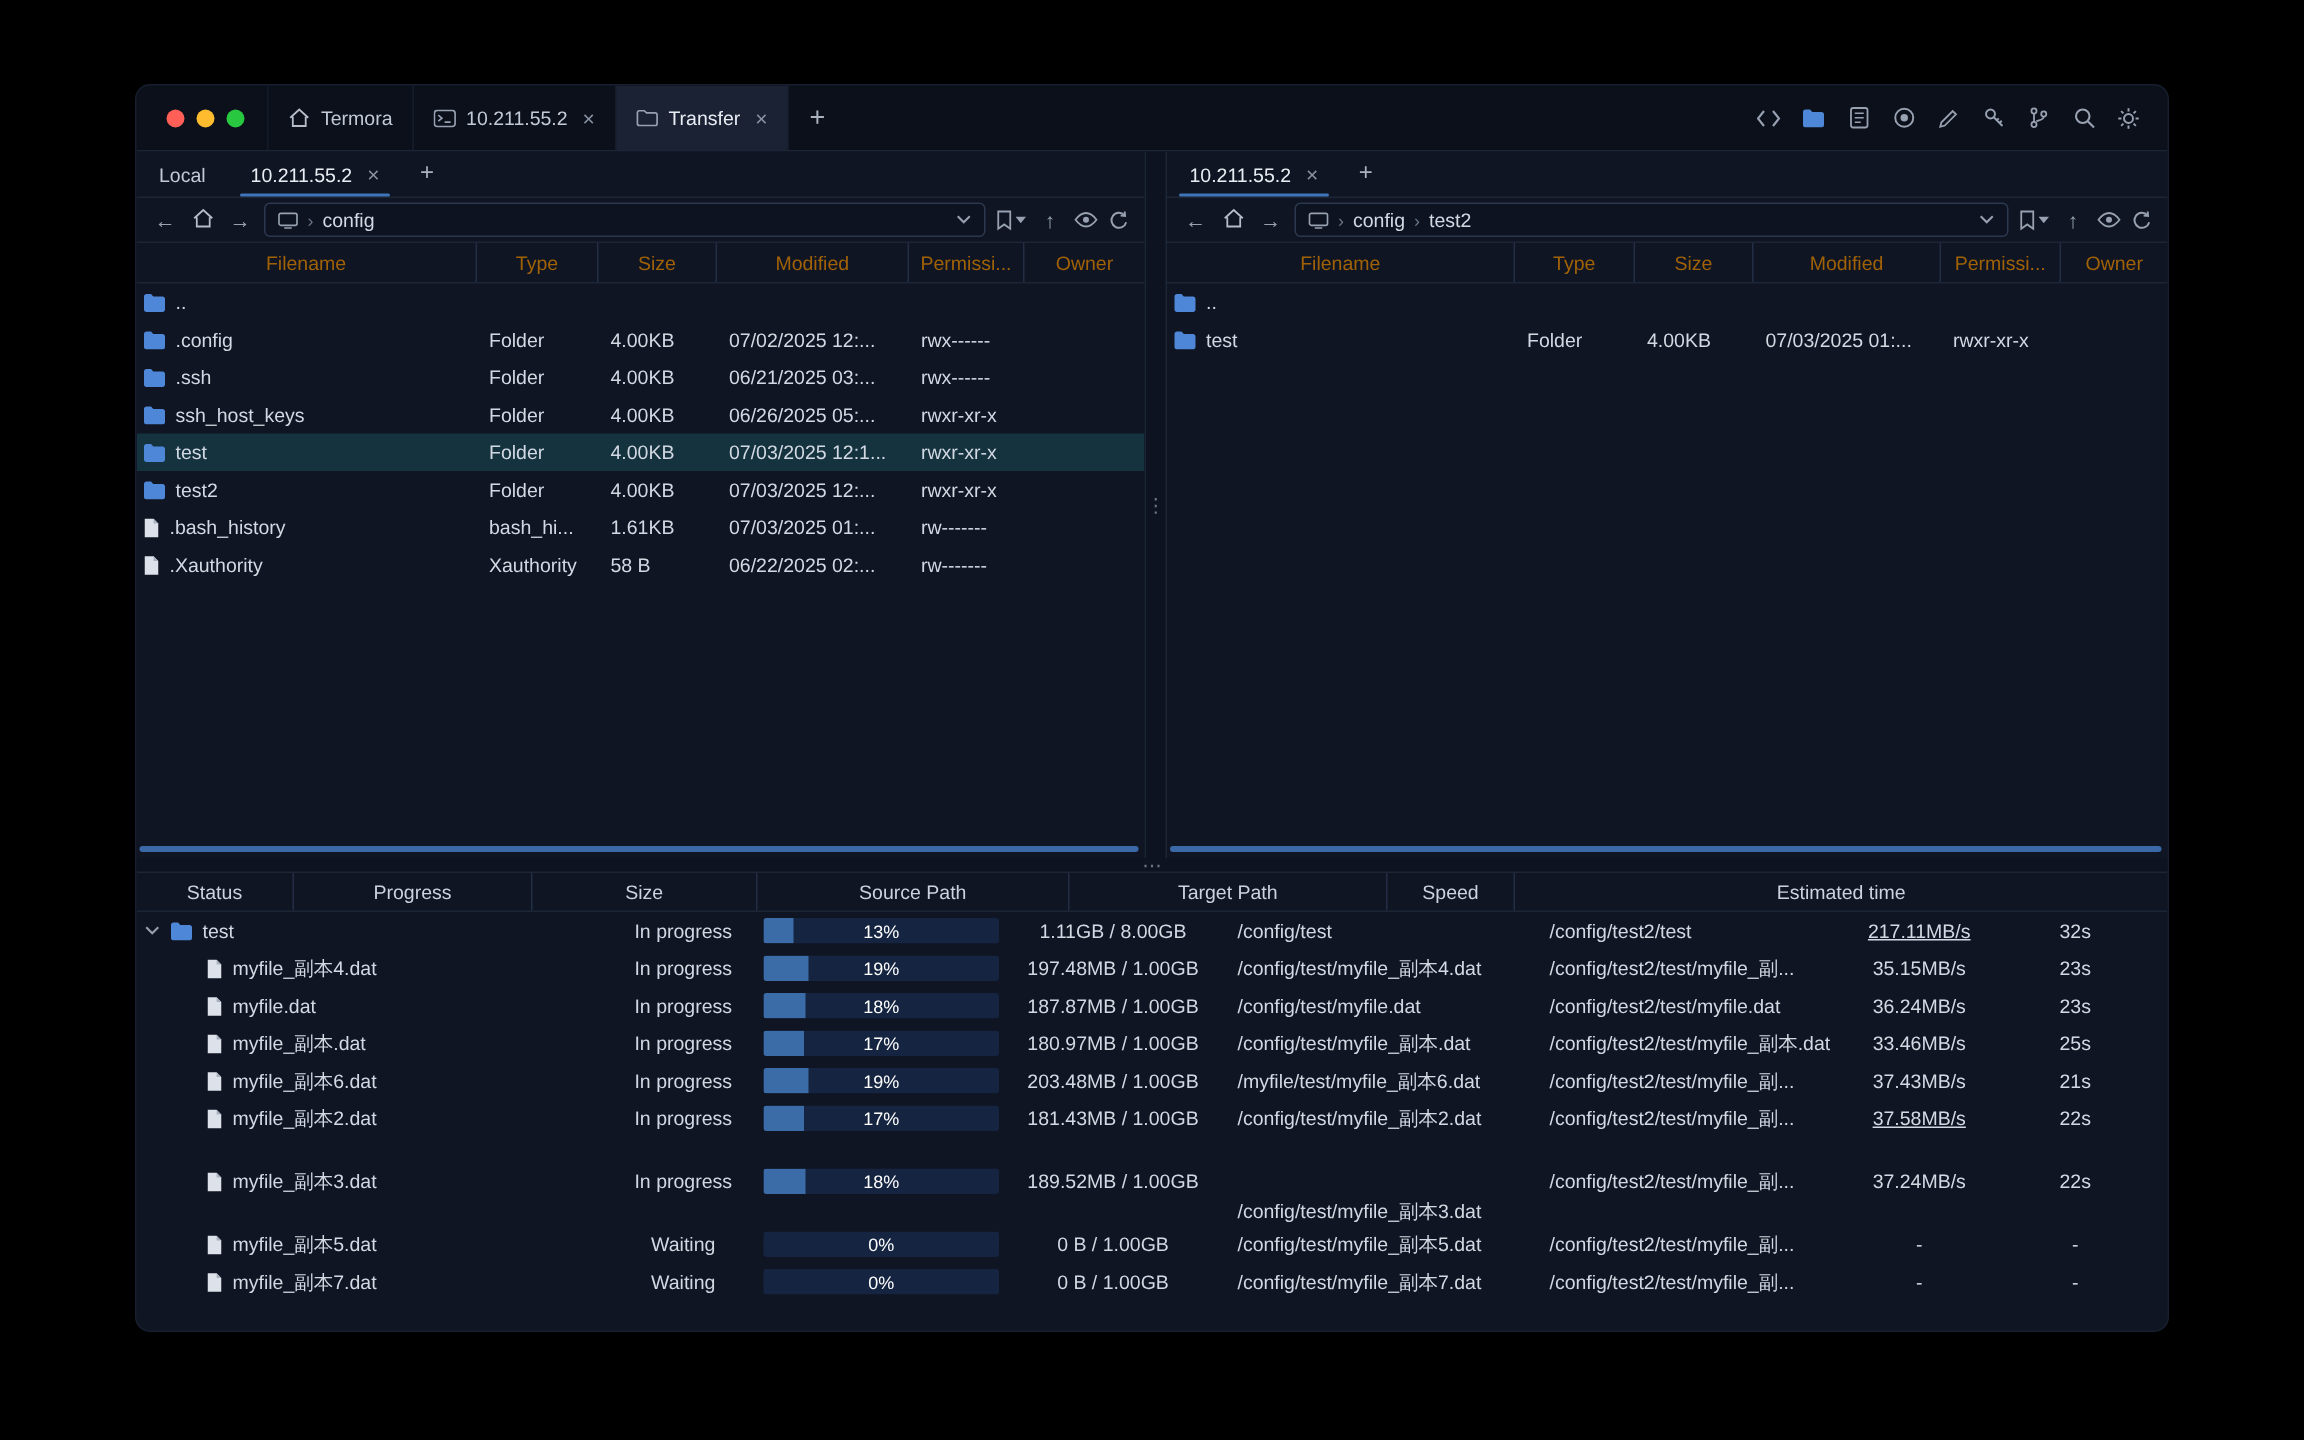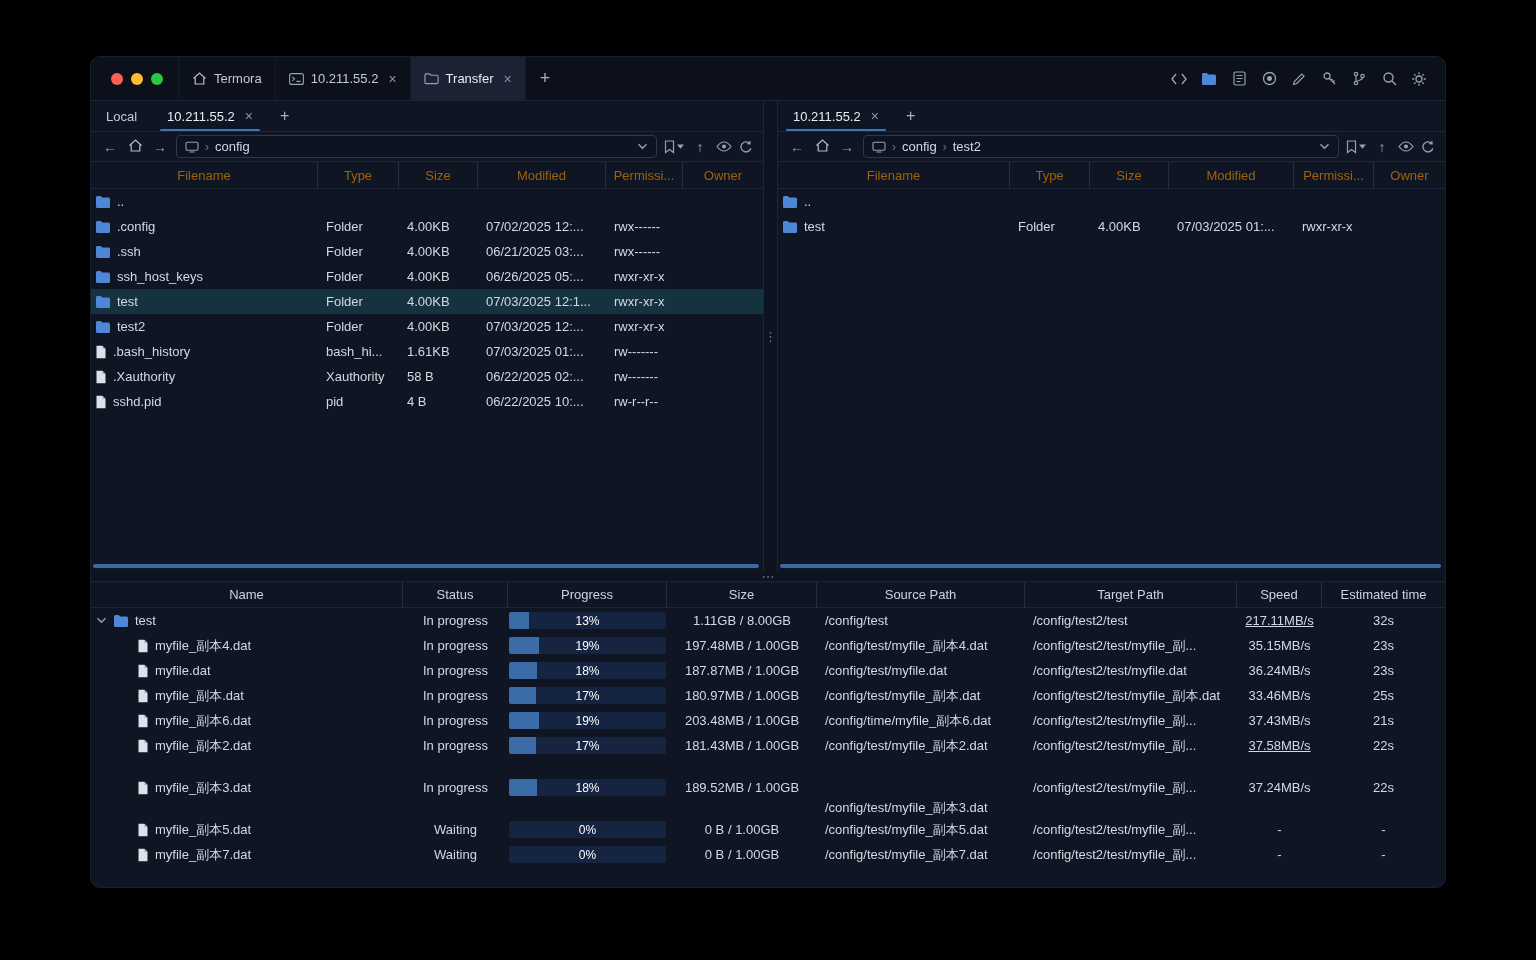--- a/index.html
+++ b/index.html
@@ -455,36 +455,20 @@
                 </svg>
               </span>
               <span class="fname">.Xauthority</span>
             </div>
             <div class="fcell" style="flex: 0 0 81px;">Xauthority</div>
             <div class="fcell" style="flex: 0 0 79px;">58 B</div>
             <div class="fcell" style="flex: 0 0 128px;">06/22/2025 02:...</div>
             <div class="fcell" style="flex: 0 0 77px;">rw-------</div>
             <div class="fcell" style="flex: 1 1 0%;"></div>
           </div>
-          <div class="frow">
-            <div class="fcell name" style="flex: 0 0 227px;">
-              <span class="icn">
-                <svg width="12" height="14" viewBox="0 0 12 14">
-                  <path d="M1.5.8h5.9l3.1 3.2v9.2h-9z" fill="#dde2ea"></path>
-                  <path d="M7.4.8l3.1 3.2H7.4z" fill="#a8b0bd"></path>
-                </svg>
-              </span>
-              <span class="fname">sshd.pid</span>
-            </div>
-            <div class="fcell" style="flex: 0 0 81px;">pid</div>
-            <div class="fcell" style="flex: 0 0 79px;">4 B</div>
-            <div class="fcell" style="flex: 0 0 128px;">06/22/2025 10:...</div>
-            <div class="fcell" style="flex: 0 0 77px;">rw-r--r--</div>
-            <div class="fcell" style="flex: 1 1 0%;"></div>
-          </div>
         </div>
         <div class="scrollline"></div>
       </div>
     <div class="vsplit">⋮</div>
     <div class="pane" id="pane-right">
         <div class="pane-tabs">
           <div class="pane-tab active">
             <span>10.211.55.2</span>
             <span class="tab-close">×</span>
           </div>
@@ -576,21 +560,20 @@
           </div>
         </div>
         <div class="scrollline"></div>
       </div>
   </div>
 
   <div class="hsplit">⋯</div>
 
   <div class="transfer">
     <div class="t-header" id="t-header">
-        <div class="th-cell" style="flex: 0 0 312px;">Name</div>
         <div class="th-cell" style="flex: 0 0 105px;">Status</div>
         <div class="th-cell" style="flex: 0 0 159px;">Progress</div>
         <div class="th-cell" style="flex: 0 0 150px;">Size</div>
         <div class="th-cell" style="flex: 0 0 208px;">Source Path</div>
         <div class="th-cell" style="flex: 0 0 212px;">Target Path</div>
         <div class="th-cell" style="flex: 0 0 85px;">Speed</div>
         <div class="th-cell" style="flex: 1 1 0%;">Estimated time</div>
       </div>
     <div class="t-rows" id="t-rows">
         <div class="trow">
@@ -704,21 +687,21 @@
             <span class="fname">myfile_副本6.dat</span>
           </div>
           <div class="tcell center" style="flex: 0 0 105px;">In progress</div>
           <div class="tcell progress" style="flex: 0 0 159px;">
             <div class="progress-wrap">
               <div class="progress-fill" style="width: 19%;"></div>
               <div class="progress-text">19%</div>
             </div>
           </div>
           <div class="tcell center" style="flex: 0 0 150px;">203.48MB / 1.00GB</div>
-          <div class="tcell" style="flex: 0 0 208px;">/config/time/myfile_副本6.dat</div>
+          <div class="tcell" style="flex: 0 0 208px;">/myfile/test/myfile_副本6.dat</div>
           <div class="tcell" style="flex: 0 0 212px;">/config/test2/test/myfile_副...</div>
           <div class="tcell center" style="flex: 0 0 85px;">37.43MB/s</div>
           <div class="tcell center" style="flex: 1 1 0%;">21s</div>
         </div>
         <div class="trow">
           <div class="tcell name" style="flex: 0 0 312px;">
             <span class="t-indent"></span>
             <span class="icn">
               <svg width="12" height="14" viewBox="0 0 12 14">
                 <path d="M1.5.8h5.9l3.1 3.2v9.2h-9z" fill="#dde2ea"></path>

